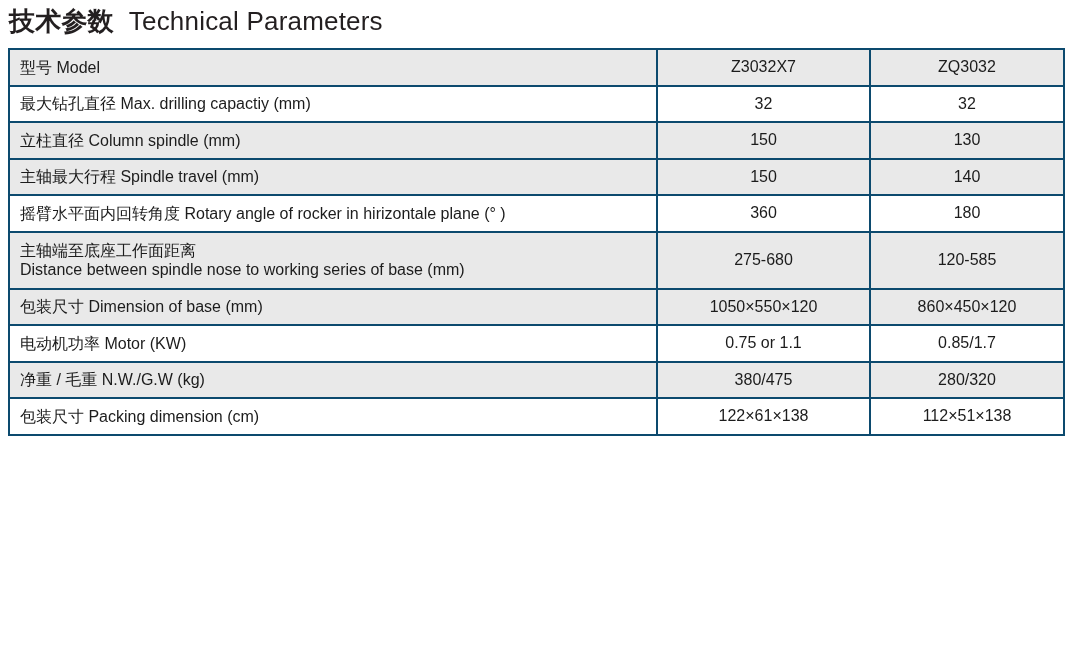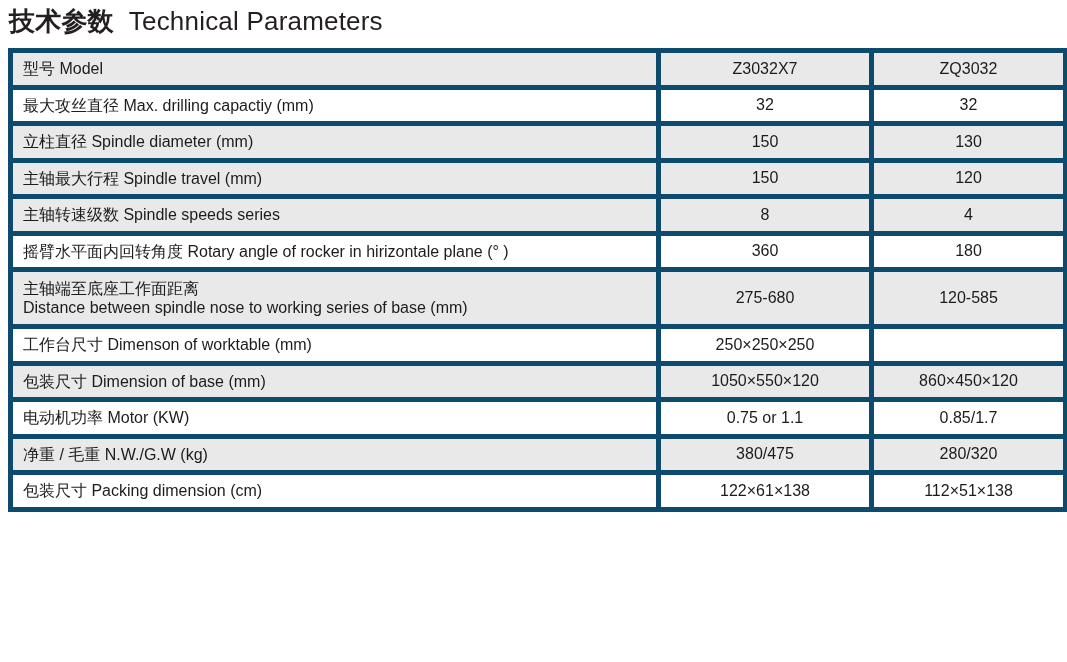--- a/index.html
+++ b/index.html
@@ -31,21 +31,21 @@
     margin-right: 15px;
   }
   table.params {
     border-collapse: collapse;
     table-layout: fixed;
     width: 1055px;
     margin: 12px 0 0 8px;
     border: 2px solid #3f3f3f;
   }
   td {
-    border: 5px solid #0c4a6e;
+    border: 2px solid #0c4a6e;
     height: 36.5px;
     font-size: 16px;
     color: #1c1c1c;
     padding: 0;
     vertical-align: middle;
   }
   td.label-cell {
     padding: 2px 8px 2px 10px;
     white-space: pre-line;
     line-height: 19px;
@@ -71,54 +71,44 @@
       <col style="width: 213px;">
       <col style="width: 194px;">
     </colgroup>
     <tbody>
         <tr class="shade">
           <td class="label-cell">型号  Model</td>
           <td class="value-cell">Z3032X7</td>
           <td class="value-cell">ZQ3032</td>
         </tr>
         <tr class="plain">
-          <td class="label-cell">最大攻丝直径  Max. drilling capactiy (mm)</td>
+          <td class="label-cell">最大钻孔直径  Max. drilling capactiy (mm)</td>
           <td class="value-cell">32</td>
           <td class="value-cell">32</td>
         </tr>
         <tr class="shade">
-          <td class="label-cell">立柱直径  Spindle diameter (mm)</td>
+          <td class="label-cell">立柱直径  Column spindle (mm)</td>
           <td class="value-cell">150</td>
           <td class="value-cell">130</td>
         </tr>
         <tr class="shade">
           <td class="label-cell">主轴最大行程  Spindle travel (mm)</td>
           <td class="value-cell">150</td>
-          <td class="value-cell">120</td>
-        </tr>
-        <tr class="shade">
-          <td class="label-cell">主轴转速级数    Spindle speeds series</td>
-          <td class="value-cell">8</td>
-          <td class="value-cell">4</td>
+          <td class="value-cell">140</td>
         </tr>
         <tr class="plain">
           <td class="label-cell">摇臂水平面内回转角度  Rotary angle of rocker in hirizontale plane (° )</td>
           <td class="value-cell">360</td>
           <td class="value-cell">180</td>
         </tr>
         <tr class="shade tall">
           <td class="label-cell">主轴端至底座工作面距离
 Distance between spindle nose to working series of base (mm)</td>
           <td class="value-cell">275-680</td>
           <td class="value-cell">120-585</td>
-        </tr>
-        <tr class="plain">
-          <td class="label-cell">工作台尺寸  Dimenson of worktable (mm)</td>
-          <td class="value-cell">250×250×250</td>
-          <td class="value-cell"></td>
         </tr>
         <tr class="shade">
           <td class="label-cell">包装尺寸  Dimension of base (mm)</td>
           <td class="value-cell">1050×550×120</td>
           <td class="value-cell">860×450×120</td>
         </tr>
         <tr class="plain">
           <td class="label-cell">电动机功率  Motor (KW)</td>
           <td class="value-cell">0.75 or 1.1</td>
           <td class="value-cell">0.85/1.7</td>

